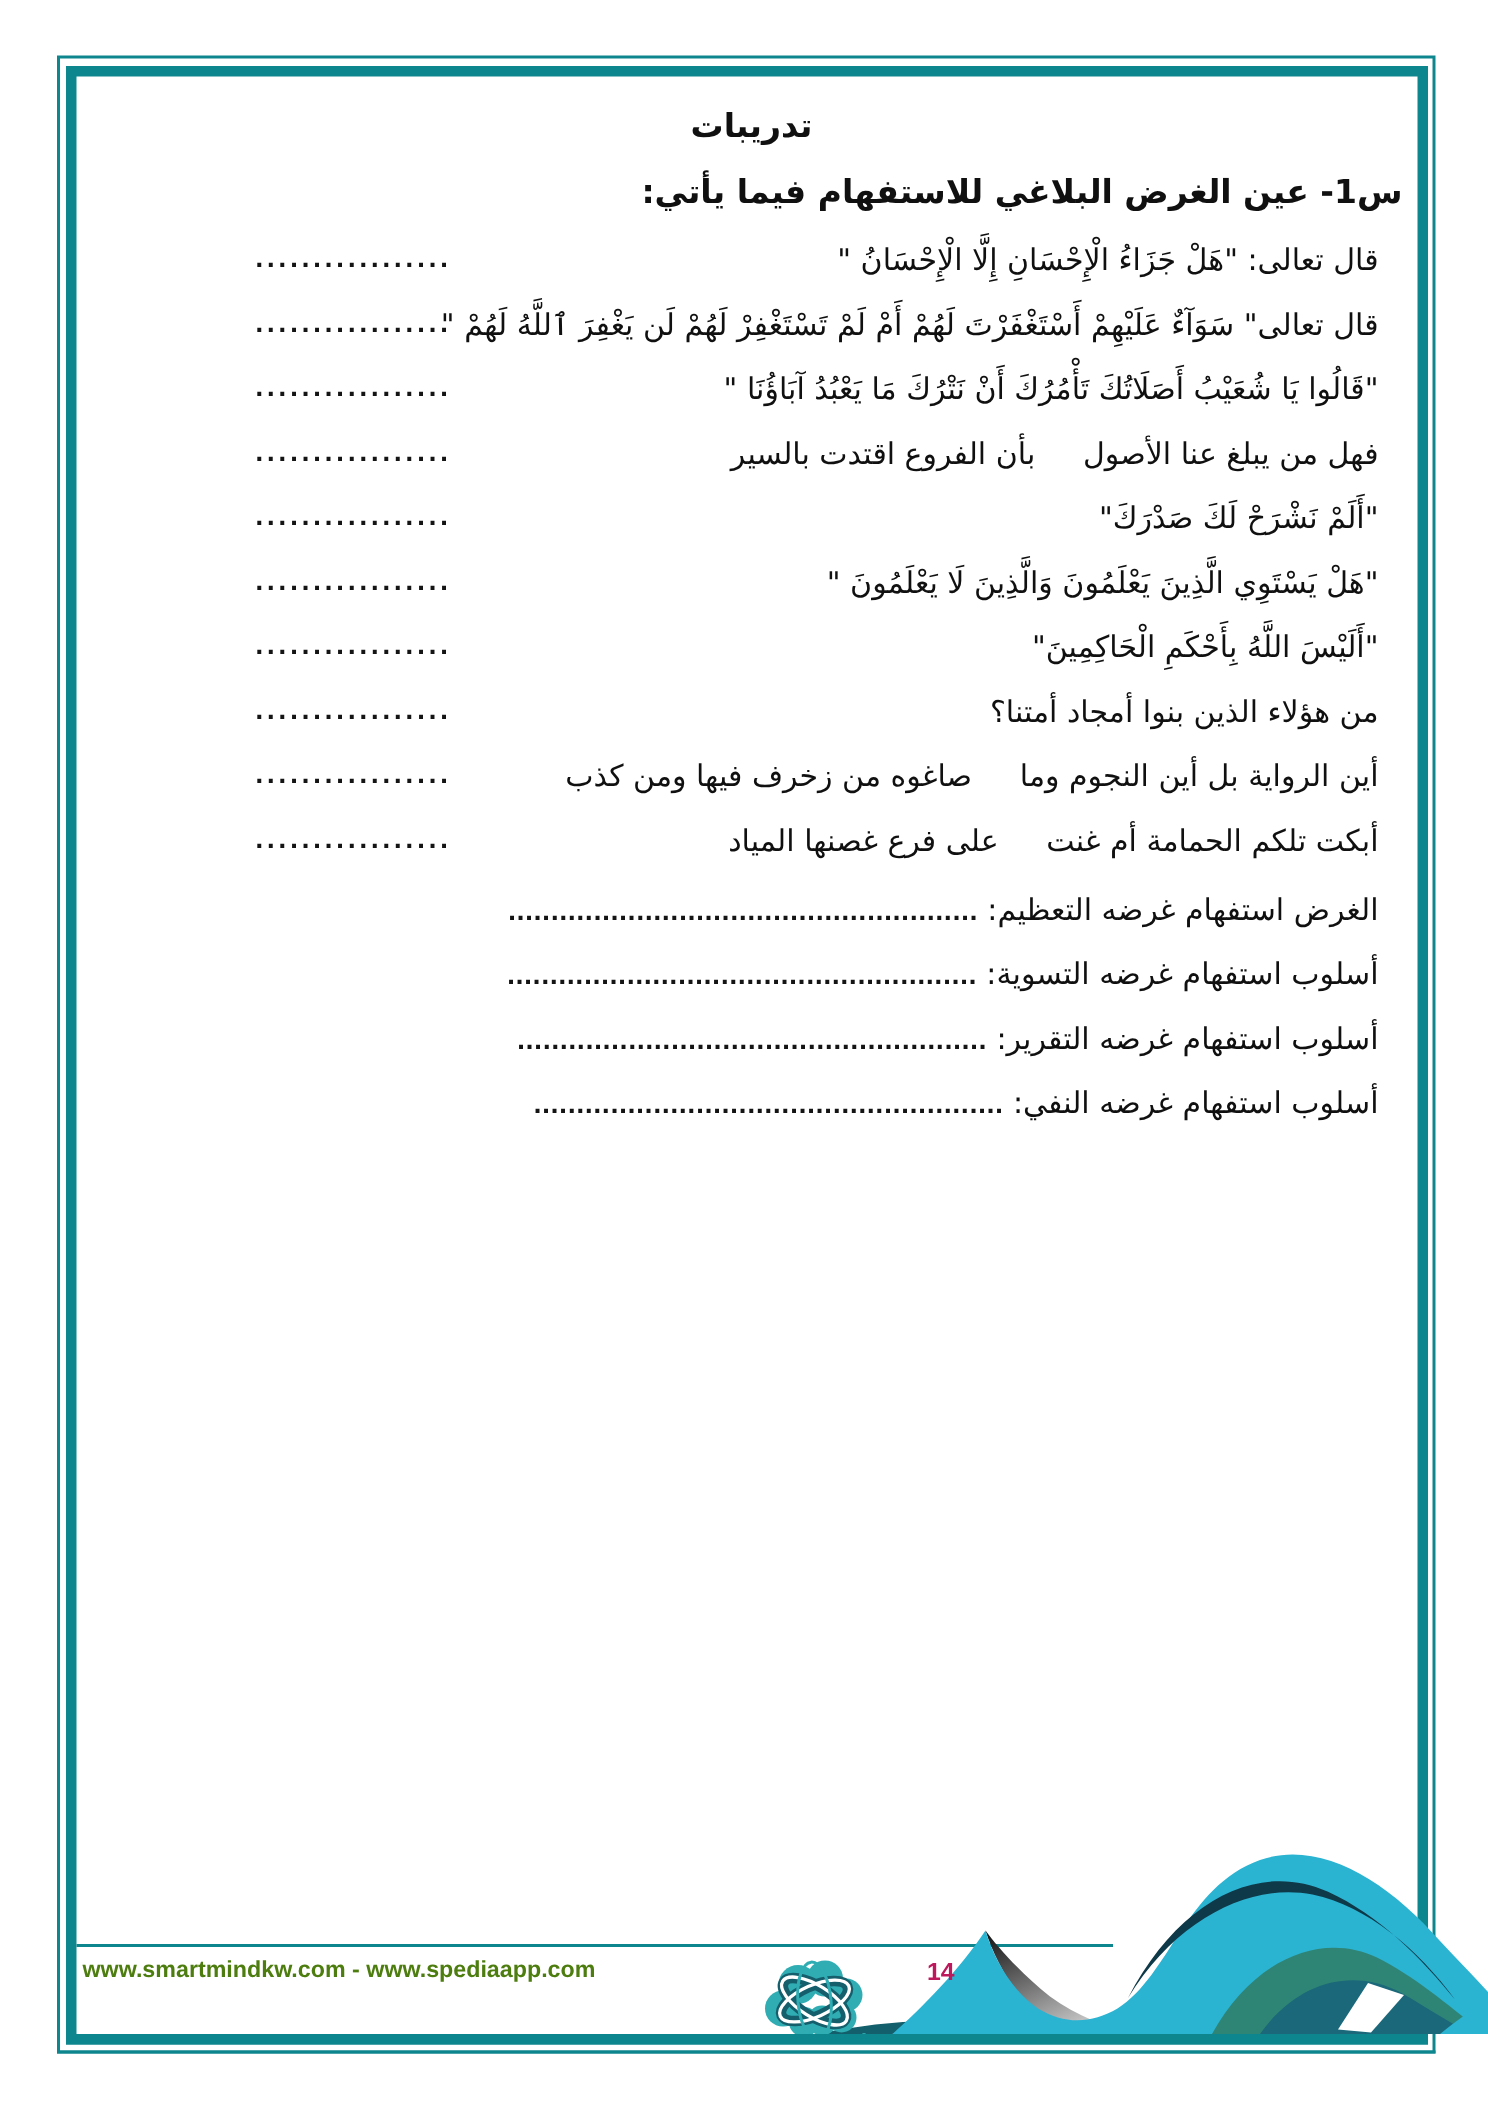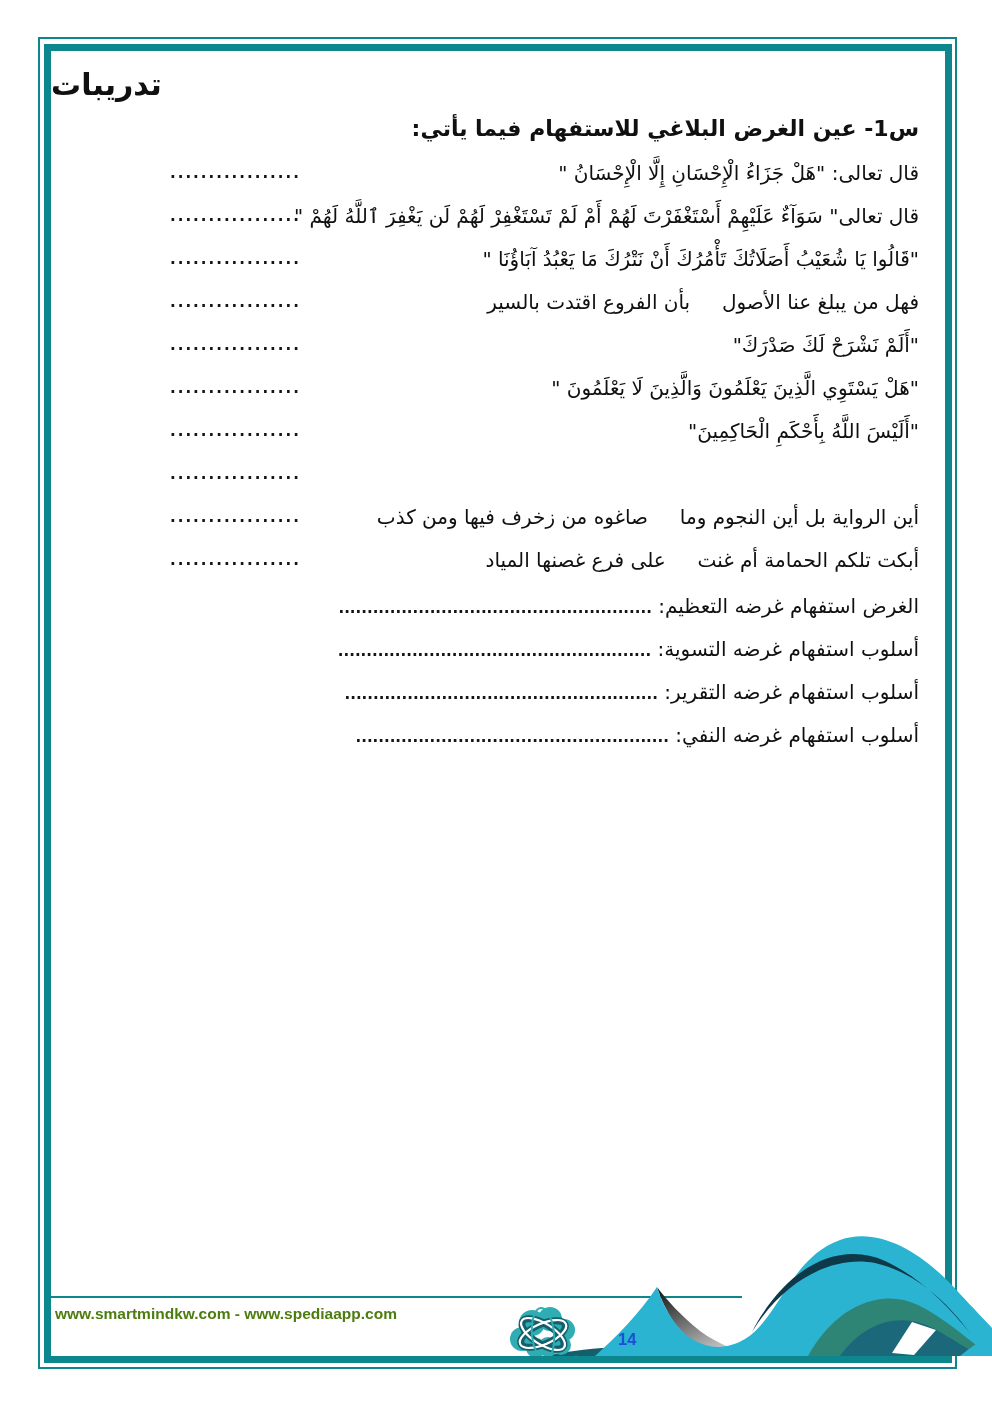--- a/index.html
+++ b/index.html
@@ -7,22 +7,22 @@
     position:relative;width:992px;height:1403px;background:#ffffff;overflow:hidden;
     font-family:"DejaVu Sans",sans-serif;
   }
   
   .frame-thin{position:absolute;left:38px;top:37px;right:35px;bottom:34px;border:2px solid #0e868d;z-index:1;}
   .frame-thick{position:absolute;left:44px;top:44px;right:40px;bottom:40px;border:7px solid #0e868d;z-index:1;}
   .bottom-band{position:absolute;left:44px;right:40px;bottom:40px;height:7px;background:#0e868d;z-index:4;}
   .bottom-thin{position:absolute;left:38px;right:35px;bottom:34px;height:2px;background:#0e868d;z-index:4;}
 
   .content{position:absolute;left:51px;right:41px;top:51px;z-index:2;direction:rtl;color:#101010;}
-  .title{margin-top:16px;height:36px;line-height:36px;text-align:left;font-size:30px;font-weight:700;}
-  .q-heading{margin-top:8px;height:36px;line-height:36px;padding-left:0;padding-right:32px;font-size:22px;font-weight:700;white-space:nowrap;}
+  .title{margin-top:16px;height:36px;line-height:36px;text-align:center;font-size:22px;font-weight:700;}
+  .q-heading{margin-top:8px;height:36px;line-height:36px;padding-left:0;padding-right:16px;font-size:22px;font-weight:700;white-space:nowrap;}
   .q2-heading{margin-top:42px;}
   .q1-rows{margin-top:4px;}
   .q1-row{position:relative;height:43px;}
   .q1-text{position:absolute;right:32px;top:50%;transform:translateY(-50%);font-size:20px;white-space:nowrap;}
   .q1-dots{
     position:absolute;left:119px;top:52%;transform:translateY(-50%);
     direction:ltr;font-size:15px;font-weight:700;letter-spacing:2px;color:#141414;white-space:nowrap;
   }
   .q2-rows{margin-top:3px;}
   .q2-row{position:relative;height:43px;}
@@ -30,21 +30,21 @@
   .q2-dots{font-size:15px;font-weight:700;letter-spacing:0.8px;color:#141414;}
 
   
   .footer-line{position:absolute;left:51px;top:1296px;width:691px;height:2px;background:#0e868d;z-index:0;}
   .footer-text{
     position:absolute;left:55px;top:1303px;z-index:4;
     font-family:"Liberation Sans",sans-serif;font-weight:700;font-size:15.5px;line-height:22px;color:#4d7c0f;
   }
   .page-number{
     position:absolute;left:618px;top:1306px;z-index:4;
-    font-family:"Liberation Sans",sans-serif;font-weight:700;font-size:16.5px;color:#1d4ed8;margin-top:24px;
+    font-family:"Liberation Sans",sans-serif;font-weight:700;font-size:16.5px;color:#be185d;
   }
   .logo{position:absolute;left:504px;top:1305px;z-index:4;}
   .wave{position:absolute;left:540px;top:1180px;z-index:3;}
 </style>
 </head>
 <body>
 
 <div class="page">
 
   <div class="frame-thin"></div>
@@ -78,20 +78,21 @@
       </div>
       <div class="q1-row">
         <span class="q1-text">"هَلْ يَسْتَوِي الَّذِينَ يَعْلَمُونَ وَالَّذِينَ لَا يَعْلَمُونَ "</span>
         <span class="q1-dots">.................</span>
       </div>
       <div class="q1-row">
         <span class="q1-text">"أَلَيْسَ اللَّهُ بِأَحْكَمِ الْحَاكِمِينَ"</span>
         <span class="q1-dots">.................</span>
       </div>
       <div class="q1-row">
+        <span class="q1-text">من هؤلاء الذين بنوا أمجاد أمتنا؟</span>
         <span class="q1-dots">.................</span>
       </div>
       <div class="q1-row">
         <span class="q1-text">أين الرواية بل أين النجوم وما&nbsp;&nbsp;&nbsp;&nbsp;&nbsp;صاغوه من زخرف فيها ومن كذب</span>
         <span class="q1-dots">.................</span>
       </div>
       <div class="q1-row">
         <span class="q1-text">أبكت تلكم الحمامة أم غنت&nbsp;&nbsp;&nbsp;&nbsp;&nbsp;على فرع غصنها المياد</span>
         <span class="q1-dots">.................</span>
       </div>

